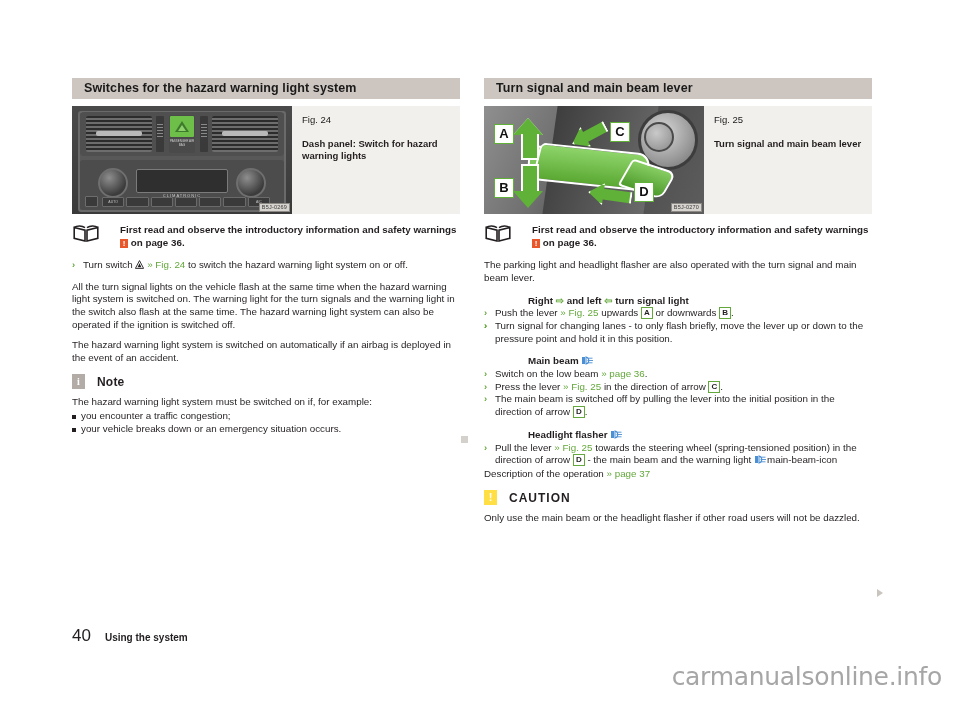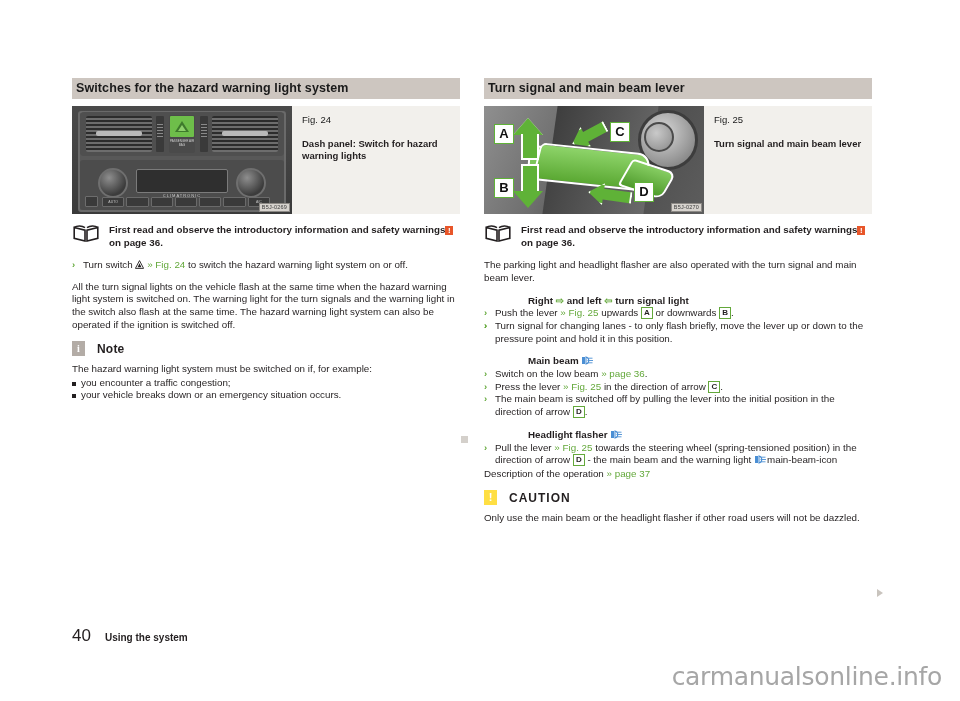--- a/index.html
+++ b/index.html
@@ -25,21 +25,21 @@
     top: 78px;
     width: 388px;
   }
   .col-left { left: 72px; }
   .col-right { left: 484px; }
 
   .section-header {
     background: #cdc6c0;
     height: 21px;
     line-height: 21px;
-    padding: 0 0 0 4px;
+    padding: 0 0 0 12px;
     font-size: 12.5px;
     font-weight: bold;
     color: #1a1a1a;
     letter-spacing: 0.1px;
     margin-bottom: 7px;
   }
 
   
   .figure-block {
     display: flex;
@@ -221,20 +221,21 @@
   .lbl.A { left: 10px; top: 18px; }
   .lbl.B { left: 10px; top: 72px; }
   .lbl.C { left: 126px; top: 16px; }
   .lbl.D { left: 150px; top: 76px; }
 
   
   .notice {
     display: flex;
     align-items: flex-start;
     margin: 8px 0 10px 0;
+    gap: 11px;
   }
   .notice-icon {
     flex: 0 0 auto;
     width: 26px; height: 17px;
     margin: 1px 10px 0 1px;
   }
   .notice-text {
     font-size: 9.8px; line-height: 12.6px; font-weight: bold;
   }
   p.body {
@@ -384,20 +385,21 @@
 
     <div class="bullet-item">
       <span class="chev">›</span>
       <span>Turn switch </span><span class="tri-ico"><svg width="9" height="9" viewBox="0 0 9 9">
             <path d="M4.5 0.6 L8.6 8.4 L0.4 8.4 Z" fill="none" stroke="#231f20" stroke-width="0.9"></path>
             <path d="M4.5 3.2 L6.4 7.2 L2.6 7.2 Z" fill="#231f20"></path>
           </svg></span> <span class="green">» Fig. 24</span><span> to switch the hazard warning light system on or off.</span>
     </div>
 
     <p class="body" style="margin-top:8px">All the turn signal lights on the vehicle flash at the same time when the hazard warning light system is switched on. The warning light for the turn signals and the warning light in the switch also flash at the same time. The hazard warning light system can also be operated if the ignition is switched off.</p>
+    <p class="body">The hazard warning light system is switched on automatically if an airbag is deployed in the event of an accident.</p>
 
     <div class="note-head">
       <div class="note-badge">i</div>
       <div class="note-title">Note</div>
     </div>
 
     <p class="body" style="margin-bottom:1px">The hazard warning light system must be switched on if, for example:</p>
     <div class="sq-item">
       <span class="sq"></span>
       <span>you encounter a traffic congestion;</span>

